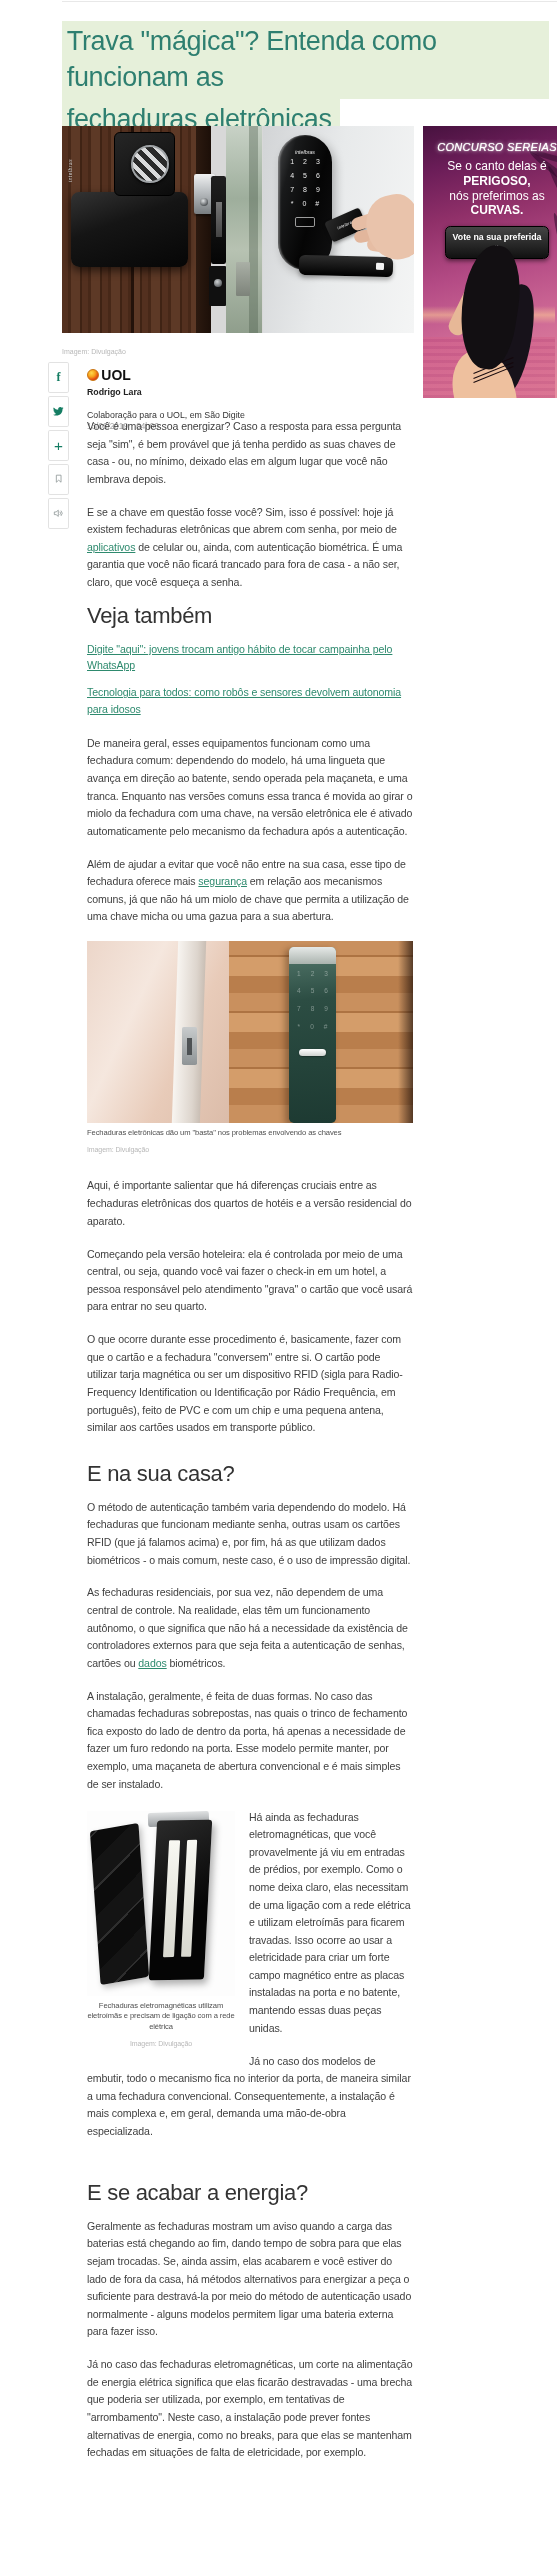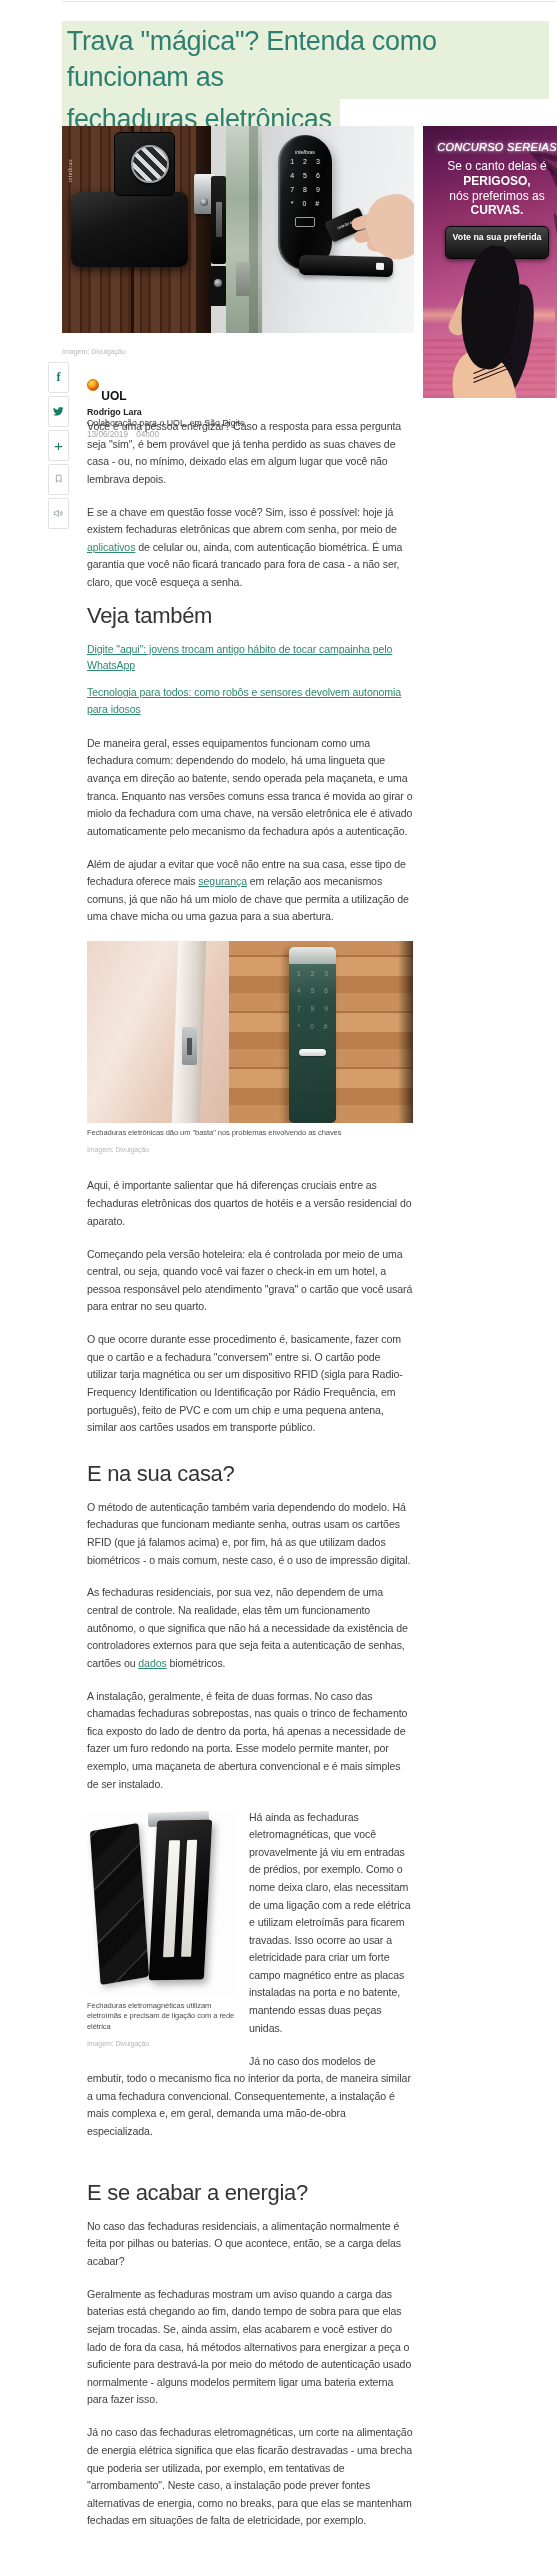--- a/index.html
+++ b/index.html
@@ -103,22 +103,22 @@
   .share-btn{width:19px;height:29px;border:0.6px solid #e2e2e2;border-radius:1.8px;background:#fff;
       display:flex;align-items:center;justify-content:center;margin-bottom:2.9px;cursor:pointer;}
   .fb-f{font-family:"Liberation Serif",serif;font-weight:700;font-size:12.3px;color:#157d63;}
   .plus{font-size:15.3px;font-weight:300;color:#157d63;line-height:1;}
 
   
   .byline{position:absolute;left:87px;top:367px;font-size:8.8px;color:#333;}
   .brand-row{display:flex;align-items:center;gap:2.3px;margin-bottom:3.5px;}
   .uol-circle{width:10px;height:10px;border-radius:50%;border:0.6px solid #c9730f;
       background:radial-gradient(circle at 35% 30%,#ffd84d 0%,#f7a21b 40%,#e03a12 75%,#9c0b0b 100%);}
-  .uol-word{font-weight:700;font-size:12px;color:#111;margin-top:22px;}
-  .author{font-weight:700;color:#222;margin-bottom:1px;}
+  .uol-word{font-weight:700;font-size:14px;color:#111;}
+  .author{font-weight:700;color:#222;margin-bottom:13px;}
   .role{margin-bottom:2.9px;}
   .dateline{color:#a5a5a5;font-size:8.2px;}
   .dateline span{margin-right:8.2px;}
 
   
   .content{position:absolute;left:87px;top:418px;width:326px;color:#3f3f3f;
       font-size:10.6px;line-height:17.6px;letter-spacing:-0.1px;}
   .content p{margin:0 0 15.3px;}
   a.green{color:#2e8a6e;text-decoration:underline;cursor:pointer;}
   .content h2{font-size:22px;font-weight:300;color:#333;margin:28px 0 16.4px;letter-spacing:-0.3px;}
@@ -143,21 +143,21 @@
   .f2-kp{left:202px;top:5.9px;width:47px;height:176px;border-radius:4.7px;
       background:linear-gradient(175deg,#55796d 0%,#2c4d43 30%,#1d3a32 100%);box-shadow:-3.5px 2.3px 5.9px rgba(40,20,5,.35);}
   .f2-kp-top{position:static;display:block;height:16.4px;border-radius:4.7px 4.7px 0 0;background:linear-gradient(#e6e9e7,#aab3ae);}
   .f2-krow{position:static;display:block;text-align:center;color:rgba(255,255,255,.38);
       font-size:6.5px;letter-spacing:4.1px;line-height:15.3px;padding-left:4.1px;margin-top:2.3px;}
   .f2-slot{position:static;display:block;margin:15.3px auto 0;width:27px;height:7px;border-radius:3.5px;
       background:linear-gradient(#fff,#cfd3d0);box-shadow:0 0.6px 1.2px rgba(0,0,0,.5);}
   .fig-caption{font-size:7.6px;color:#4f4f4f;margin-top:4.7px;line-height:10.6px;}
   .fig-credit{font-size:7px;color:#b8b8b8;margin-top:2.3px;}
 
-  .fig3{float:left;width:148px;margin:2.3px 14px 5.9px 0;}
+  .fig3{float:left;width:148px;margin:2.3px 14px 5.9px 0;text-align:center;}
   .fig3-art{position:relative;width:148px;height:185px;overflow:hidden;background:#fdfdfd;}
   .fig3-art *{position:absolute;}
   .f3-bar1{left:8.2px;top:16.4px;width:49px;height:154px;border-radius:3.5px;transform:rotate(-4deg) skewY(-6deg);
       background:repeating-linear-gradient(-38deg,#0c0c0c 0 20px,#2e2e2e 20px 22px,#141414 22px 42px);
       box-shadow:2.3px 3.5px 5.9px rgba(0,0,0,.25);}
   .f3-cap{left:61px;top:1.2px;width:61px;height:14px;border-radius:2.3px;transform:rotate(-2deg);
       background:linear-gradient(#dfe1e2,#9a9ea1);}
   .f3-bar2{left:66px;top:9.4px;width:55px;height:160px;border-radius:3.5px;transform:rotate(3deg) skewY(-4deg);
       background:linear-gradient(150deg,#2b2b2b,#050505 60%);box-shadow:3.5px 4.7px 7px rgba(0,0,0,.3);}
   .f3-strip{top:20px;width:10.6px;height:117px;border-radius:1.2px;background:linear-gradient(#f8f8f2,#d8d8cf);}
@@ -333,19 +333,18 @@
         <figcaption class="fig-caption">Fechaduras eletromagnéticas utilizam eletroímãs e precisam de ligação com a rede elétrica</figcaption>
         <div class="fig-credit">Imagem: Divulgação</div>
       </figure>
       <p>Há ainda as fechaduras eletromagnéticas, que você provavelmente já viu em entradas de prédios, por exemplo. Como o nome deixa claro, elas necessitam de uma ligação com a rede elétrica e utilizam eletroímãs para ficarem travadas. Isso ocorre ao usar a eletricidade para criar um forte campo magnético entre as placas instaladas na porta e no batente, mantendo essas duas peças unidas.</p>
       <p>Já no caso dos modelos de embutir, todo o mecanismo fica no interior da porta, de maneira similar a uma fechadura convencional. Consequentemente, a instalação é mais complexa e, em geral, demanda uma mão-de-obra especializada.</p>
       <div class="clear"></div>
     </div>
 
     <h2>E se acabar a energia?</h2>
 
-    <p>No caso das fechaduras residenciais, a alimentação normalmente é feita por pilhas ou baterias. O que acontece, então, se a carga delas acabar?</p>
     <p>Geralmente as fechaduras mostram um aviso quando a carga das baterias está chegando ao fim, dando tempo de sobra para que elas sejam trocadas. Se, ainda assim, elas acabarem e você estiver do lado de fora da casa, há métodos alternativos para energizar a peça o suficiente para destravá-la por meio do método de autenticação usado normalmente - alguns modelos permitem ligar uma bateria externa para fazer isso.</p>
     <p>Já no caso das fechaduras eletromagnéticas, um corte na alimentação de energia elétrica significa que elas ficarão destravadas - uma brecha que poderia ser utilizada, por exemplo, em tentativas de "arrombamento". Neste caso, a instalação pode prever fontes alternativas de energia, como no breaks, para que elas se mantenham fechadas em situações de falta de eletricidade, por exemplo.</p>
 
   </article>
 </div>
 
 
 </body></html>

